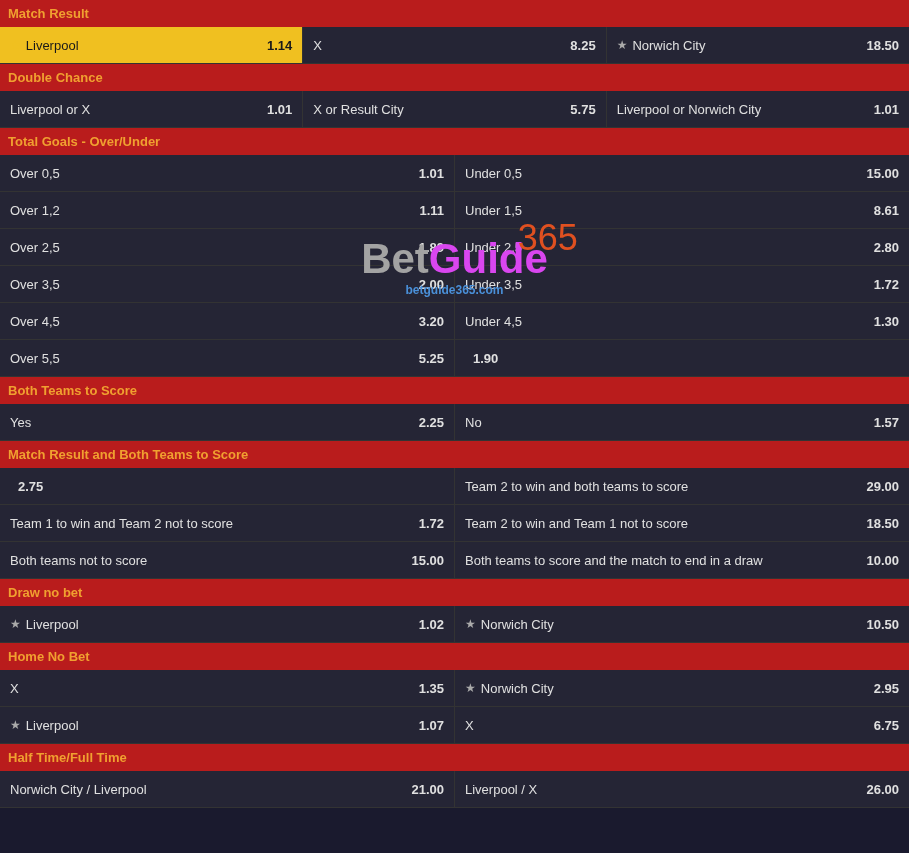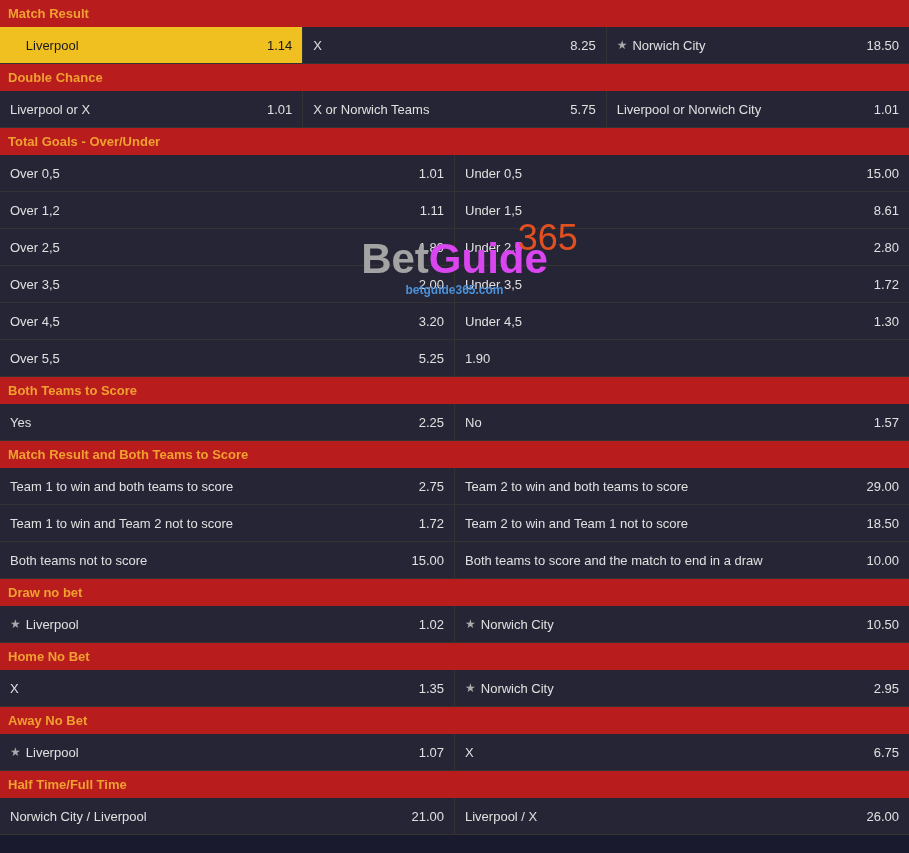--- a/index.html
+++ b/index.html
@@ -36,22 +36,23 @@
     }
     .odds-cell.highlight {
       background: #f0c020;
       color: #1a1a1a;
     }
     .odds-cell.highlight .odds-value {
       color: #1a1a1a;
     }
     .odds-value {
       color: #e0e0e0;
-      font-weight: normal;
+      font-weight: bold;
       white-space: nowrap;
+      margin-left: 8px;
     }
     .team-label {
       display: flex;
       align-items: center;
       gap: 5px;
       flex: 1;
     }
     .star-icon {
       color: #aaa;
       font-size: 12px;
@@ -129,21 +130,21 @@
     <div>
       <div class="odds-row">
         <div class="odds-cell">
           <span class="team-label">
             <span>Liverpool or X</span>
           </span>
           <span class="odds-value">1.01</span>
         </div>
         <div class="odds-cell">
           <span class="team-label">
-            <span>X or Norwich Teams</span>
+            <span>X or Result City</span>
           </span>
           <span class="odds-value">5.75</span>
         </div>
         <div class="odds-cell">
           <span class="team-label">
             <span>Liverpool or Norwich City</span>
           </span>
           <span class="odds-value">1.01</span>
         </div>
       </div>
@@ -255,23 +256,20 @@
             <span>No</span>
           </span>
           <span class="odds-value">1.57</span>
         </div>
       </div>
     </div>
     <div class="section-header">Match Result and Both Teams to Score</div>
     <div>
       <div class="odds-row">
         <div class="odds-cell">
-          <span class="team-label">
-            <span>Team 1 to win and both teams to score</span>
-          </span>
           <span class="odds-value">2.75</span>
         </div>
         <div class="odds-cell">
           <span class="team-label">
             <span>Team 2 to win and both teams to score</span>
           </span>
           <span class="odds-value">29.00</span>
         </div>
       </div>
       <div class="odds-row">
@@ -333,21 +331,20 @@
         </div>
         <div class="odds-cell">
           <span class="team-label">
             <span class="star-icon">★</span>
             <span>Norwich City</span>
           </span>
           <span class="odds-value">2.95</span>
         </div>
       </div>
     </div>
-    <div class="section-header">Away No Bet</div>
     <div>
       <div class="odds-row">
         <div class="odds-cell">
           <span class="team-label">
             <span class="star-icon">★</span>
             <span>Liverpool</span>
           </span>
           <span class="odds-value">1.07</span>
         </div>
         <div class="odds-cell">

